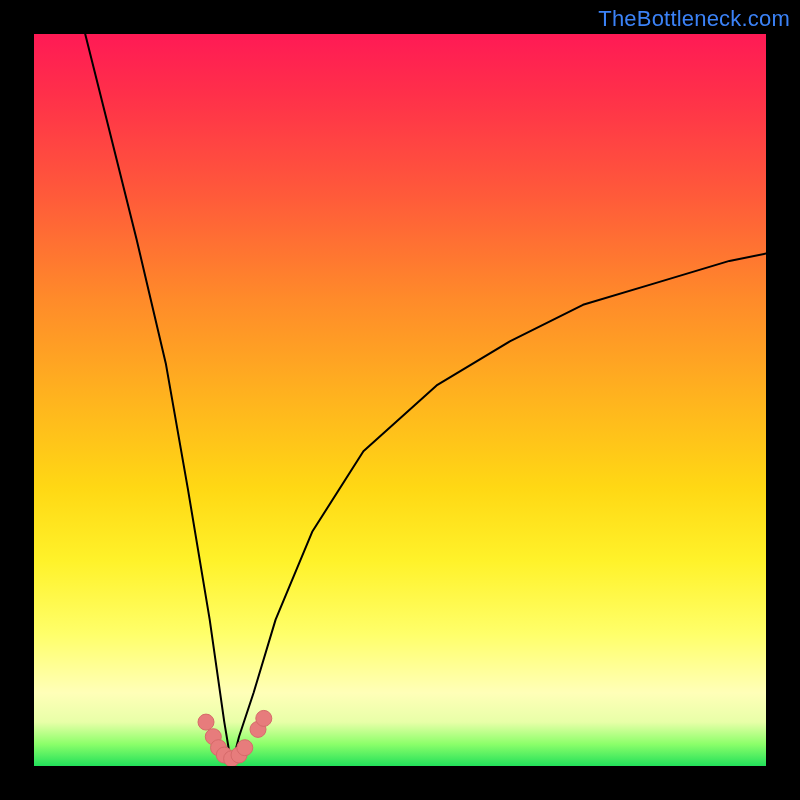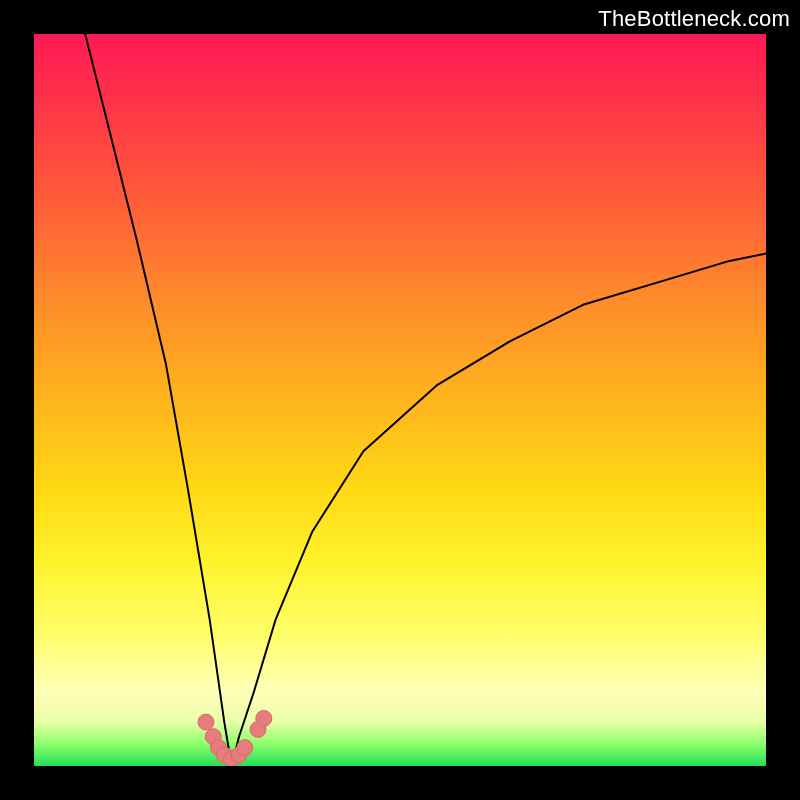--- a/index.html
+++ b/index.html
@@ -38,21 +38,21 @@
       #ffffb8 90%,
       #e8ffa8 94%,
       #8cff6a 97%,
       #22e05a 100%
     );
   }
   .watermark {
     position: absolute;
     top: 6px;
     right: 10px;
-    color: #ffffff;
+    color: #3b82f6;
     font-size: 22px;
     font-weight: 500;
     letter-spacing: 0.2px;
     user-select: none;
   }
   svg.curve {
     position: absolute;
     left: 0;
     top: 0;
     width: 732px;

